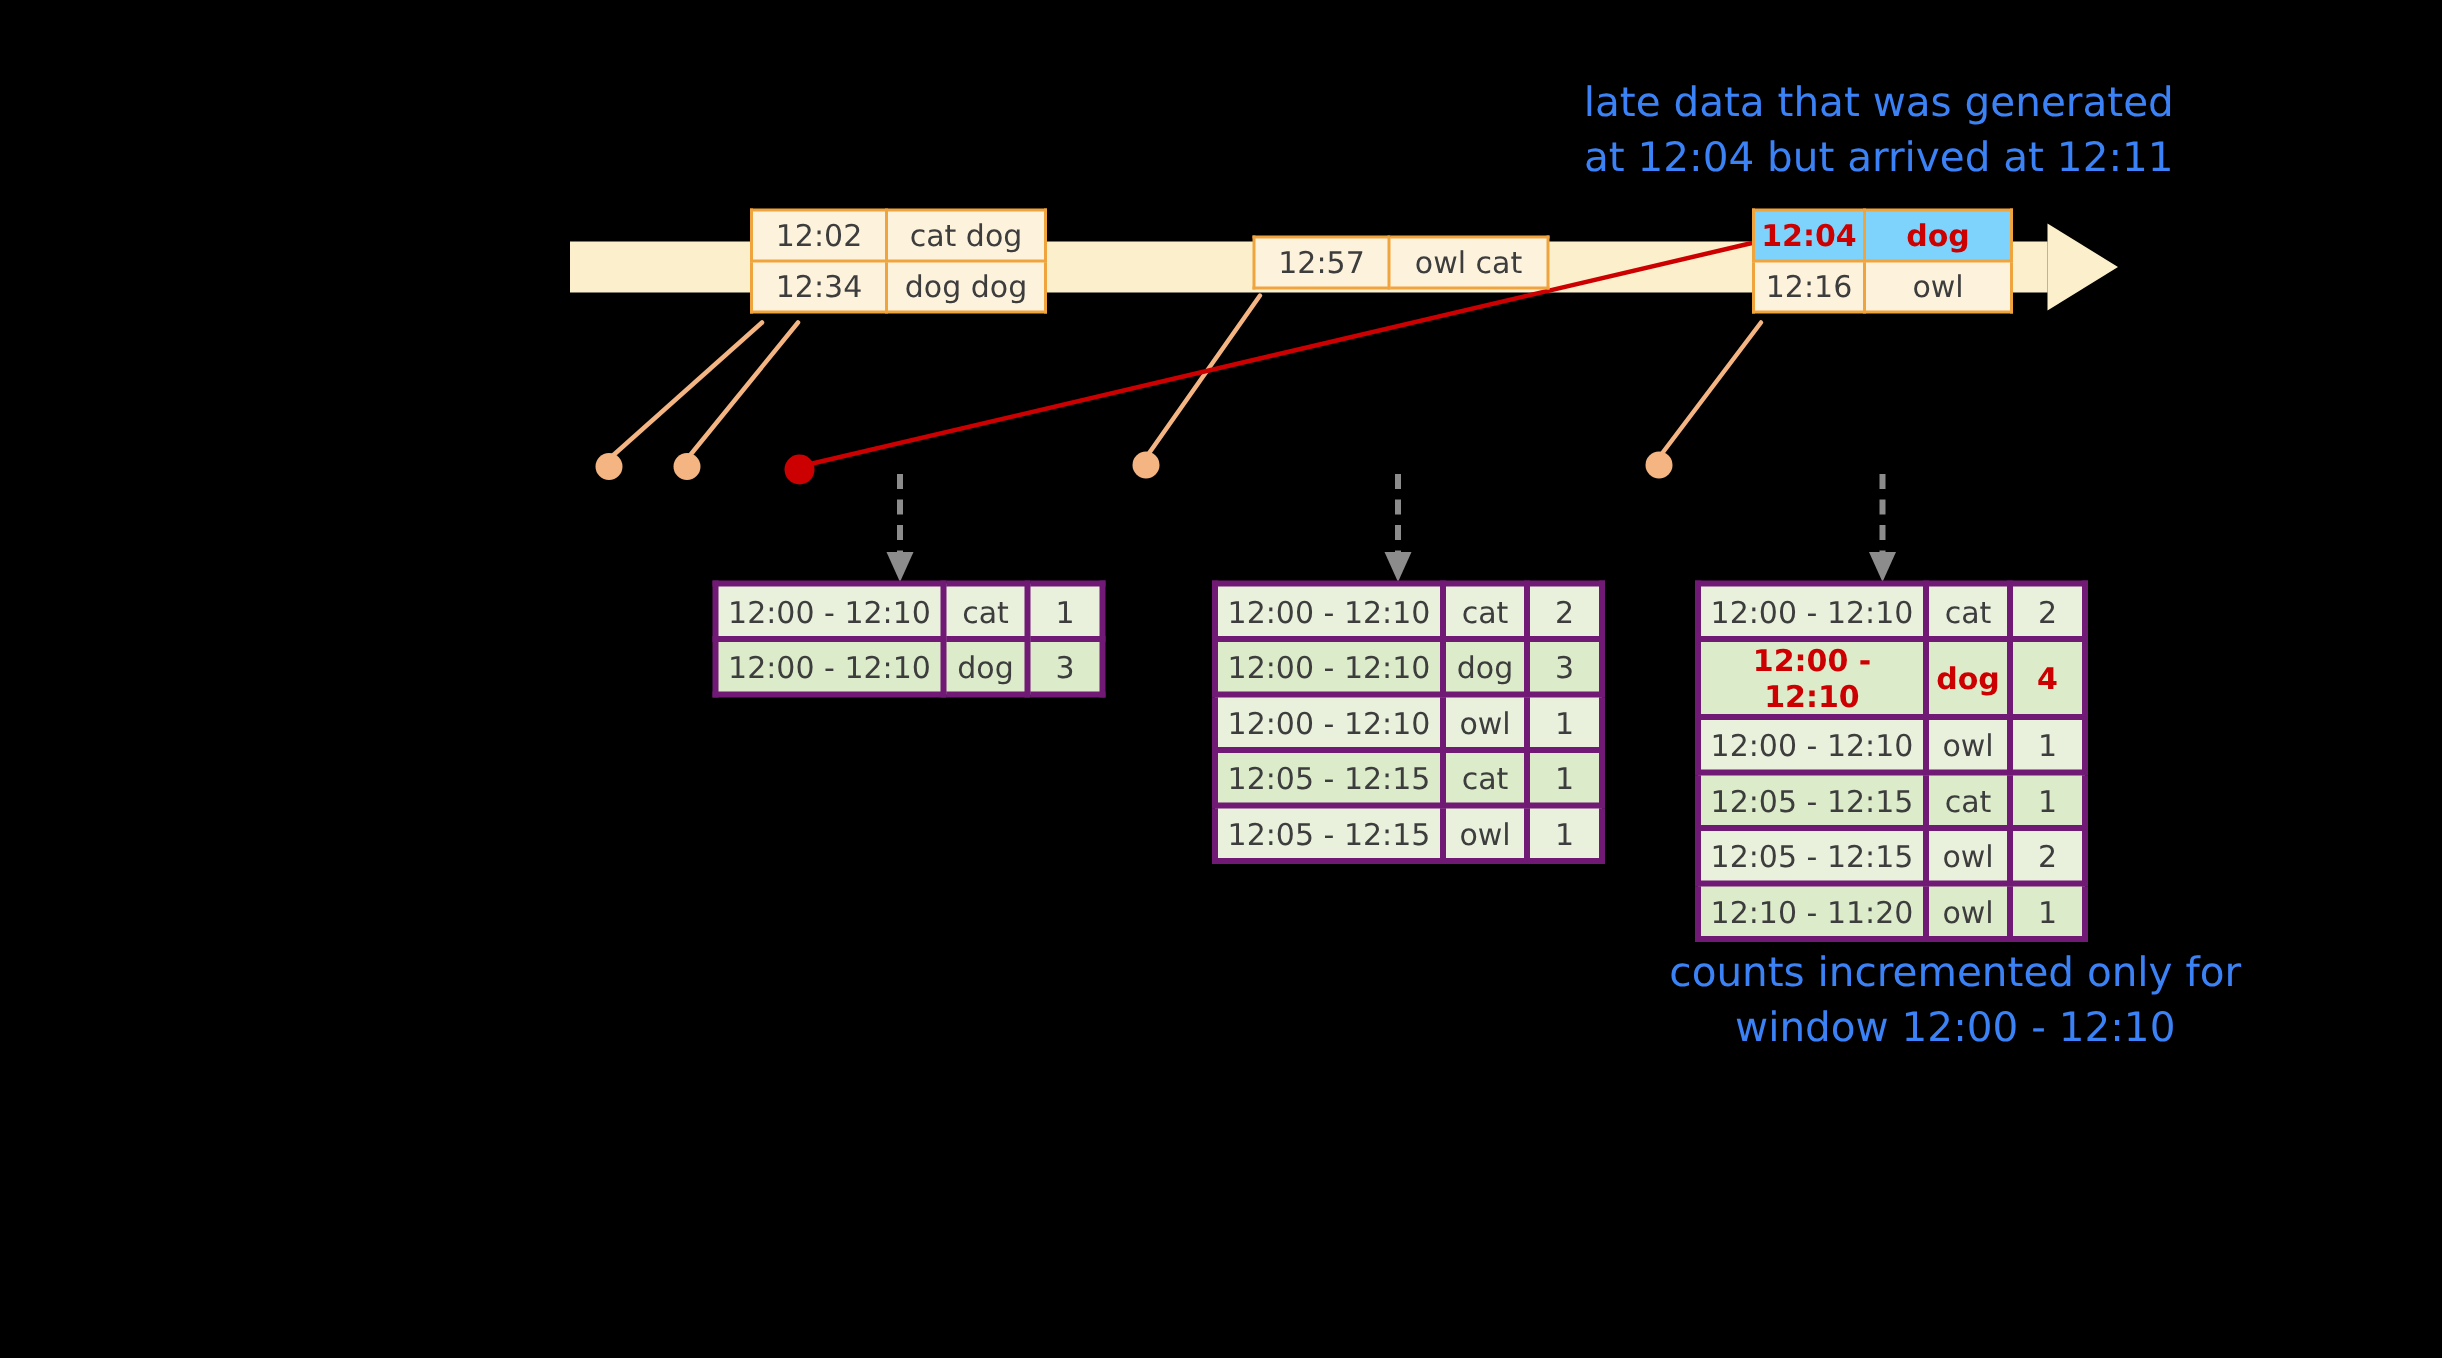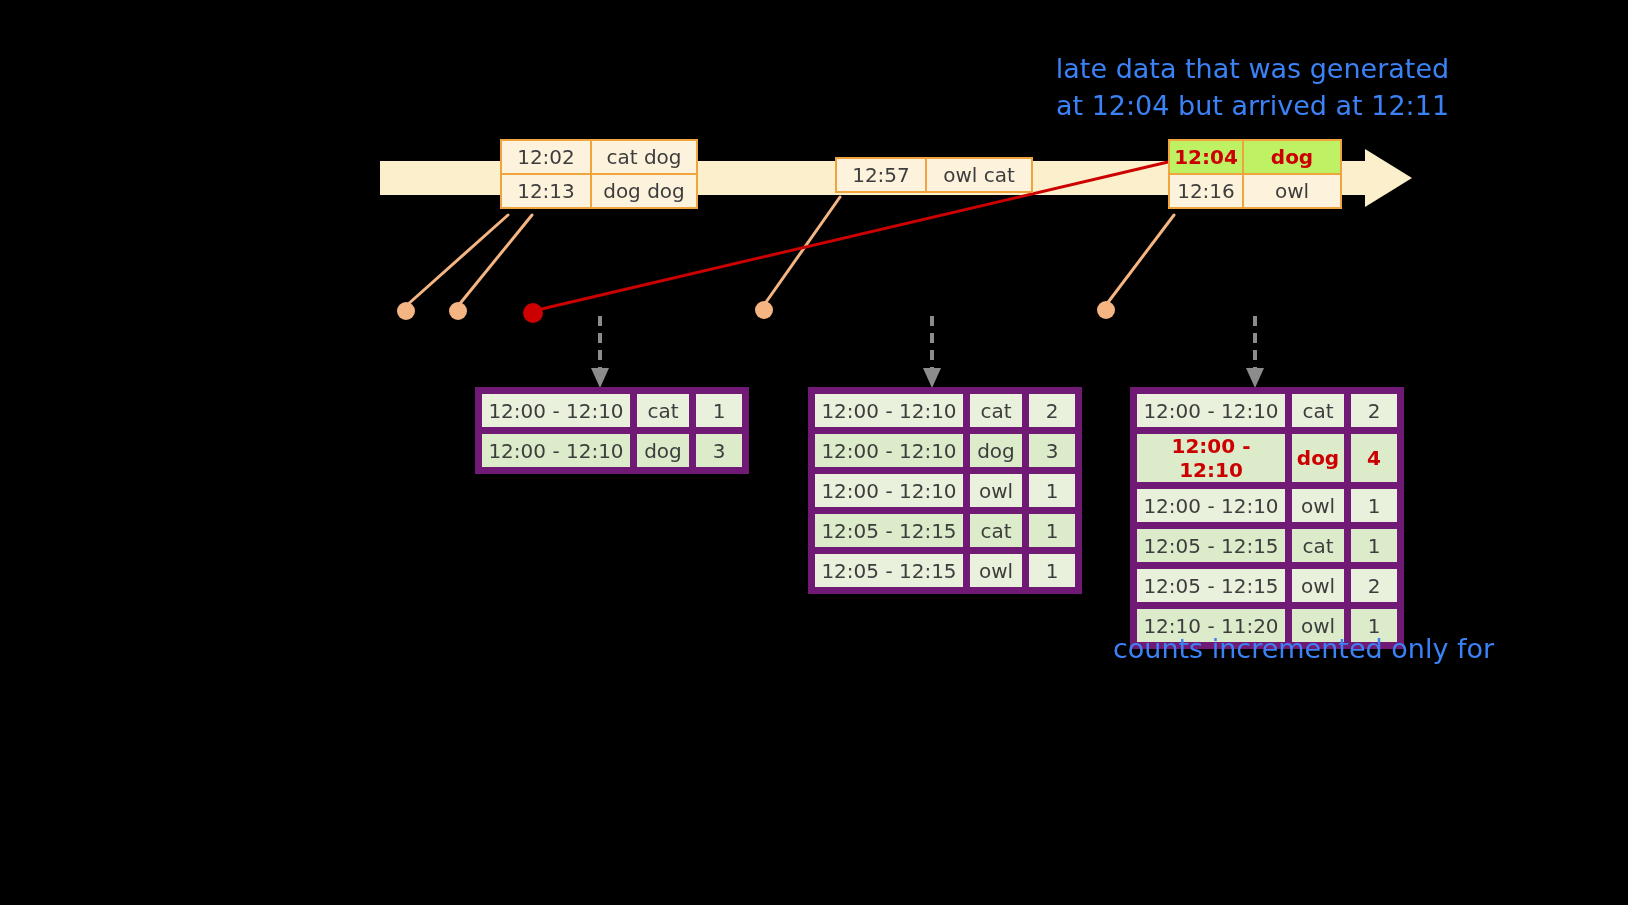--- a/index.html
+++ b/index.html
@@ -25,28 +25,28 @@
     border:2px solid #f0a43e; background:#fdf3dd; text-align:center;
     height:32px; padding:0;
   }
   .eg1 td:nth-child(1), .eg2 td:nth-child(1) { width:88px; }
   .eg1 td:nth-child(2), .eg2 td:nth-child(2) { width:104px; }
   .eg3 td:nth-child(1) { width:72px; }
   .eg3 td:nth-child(2) { width:96px; }
   .event-g1 { left:500px;  top:139px;padding-left:28px; }
   .event-g2 { left:835px;  top:157px; }
   .event-g3 { left:1168px; top:139px; }
-  tr.late-event td { background:#bef264; color:#cc0000; font-weight:bold; }
+  tr.late-event td { background:#7dd3fc; color:#cc0000; font-weight:bold; }
 
   
   .result-table {
     position:absolute; border-collapse:collapse; font-size:20px; color:#3d3d3d;
   }
   .result-table td {
-    border:7px solid #701a75; text-align:center; height:33px; padding:0;
+    border:4px solid #701a75; text-align:center; height:33px; padding:0;
   }
   .result-table td:nth-child(1) { width:148px; }
   .result-table td:nth-child(2) { width:52px;text-align:center; }
   .result-table td:nth-child(3) { width:46px; }
   .result-table tr:nth-child(odd)  td { background:#e9f1dc; }
   .result-table tr:nth-child(even) td { background:#dcebca; }
   .rt1 { left:475px;  top:387px; }
   .rt2 { left:808px;  top:387px; }
   .rt3 { left:1130px; top:387px; }
   tr.late-row td { color:#cc0000; font-weight:bold; }
@@ -95,21 +95,21 @@
     <div>at 12:04 but arrived at 12:11</div>
   </div>
 
   <table class="event-table eg1 event-g1">
     <tbody>
         <tr>
       <td>12:02</td>
       <td>cat dog</td>
     </tr>
     <tr>
-      <td>12:13</td>
+      <td>12:34</td>
       <td>dog dog</td>
     </tr>
   </tbody>
     </table>
 
   <table class="event-table eg2 event-g2">
     <tbody>
         <tr>
       <td>12:57</td>
       <td>owl cat</td>
@@ -205,15 +205,16 @@
     <tr>
       <td>12:10 - 11:20</td>
       <td>owl</td>
       <td>1</td>
     </tr>
   </tbody>
     </table>
 
   <div class="red-note note-bottom">
     <div>counts incremented only for</div>
+    <div>window 12:00 - 12:10</div>
   </div>
 
 </div>
 
 </body></html>

